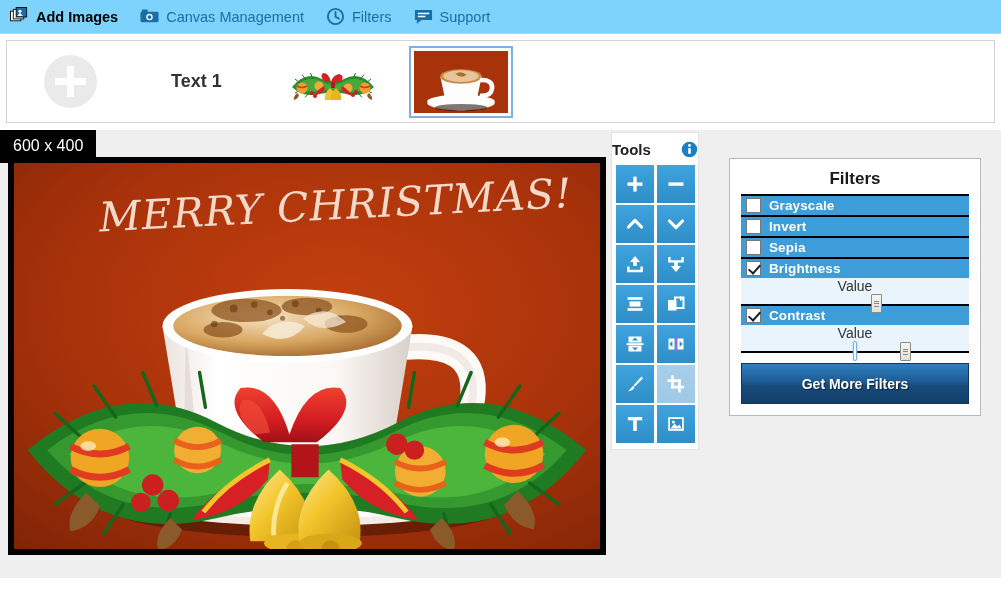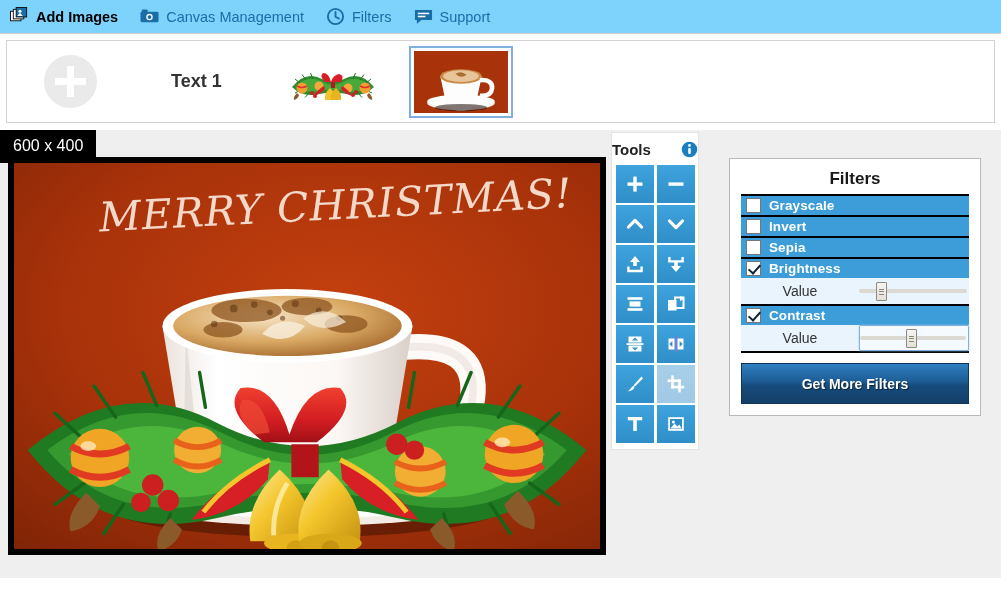--- a/index.html
+++ b/index.html
@@ -180,20 +180,21 @@
   .flabel {
     color: #fff; font-size: 13.5px; font-weight: bold;
     letter-spacing: .1px;
   }
   .vrow {
     background: #eaf4fd;
     height: 28px;
     display: flex; align-items: center;
     border-bottom: 2px solid #000;
     margin-top: -2px;
+    flex-direction: column;
   }
   .vlabel {
     width: 118px;
     text-align: center;
     font-size: 14px; color: #333;
   }
   .sliderhold { flex: 1; display: flex; align-items: center; padding-right: 2px; }
   .sliderhold.focused {
     border: 1px solid #7fb0e0;
     border-radius: 2px;

